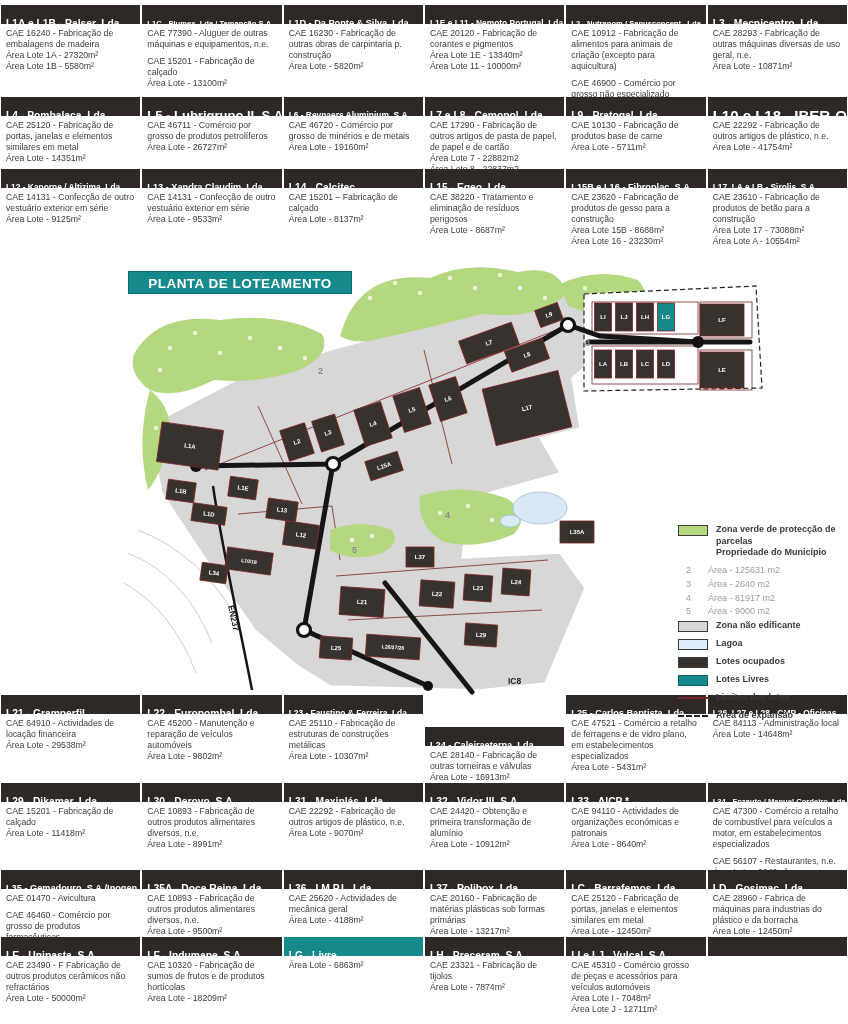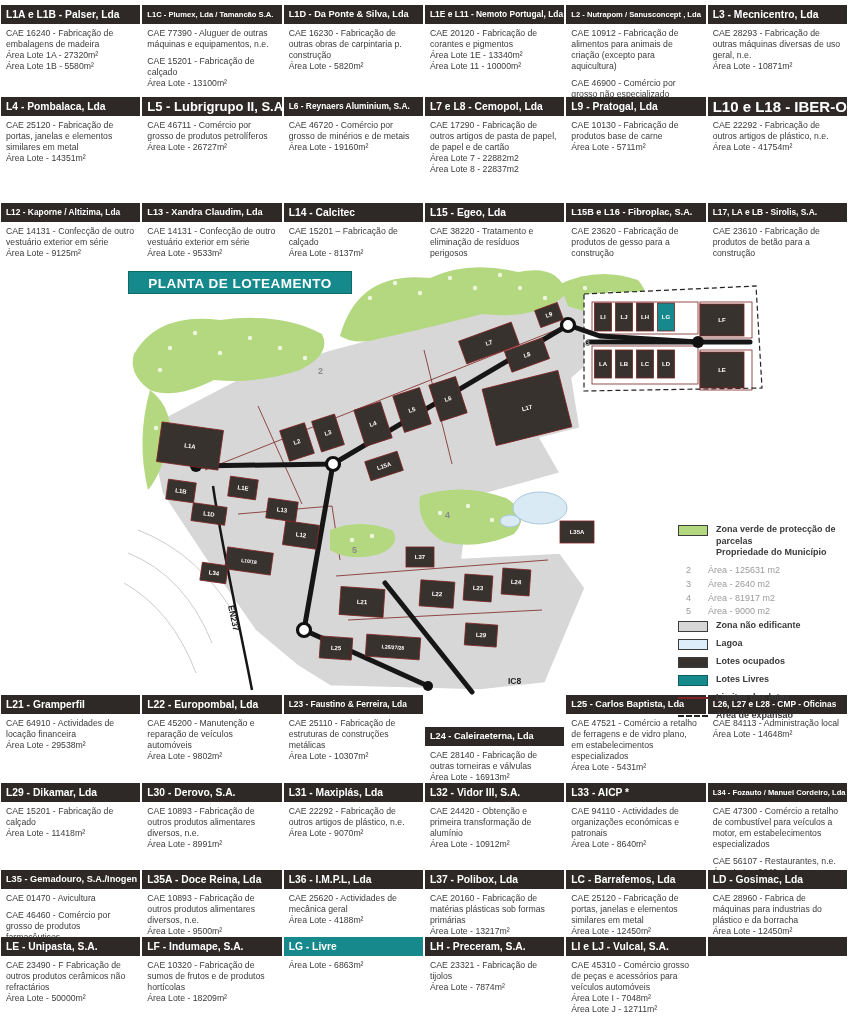--- a/index.html
+++ b/index.html
@@ -1,23 +1,23 @@
 <!DOCTYPE html>
 <html><head>
 <meta charset="utf-8">
 <style>
   *{box-sizing:border-box;margin:0;padding:0}
   html,body{width:848px;height:1024px;background:#fff;font-family:"Liberation Sans",sans-serif;overflow:hidden}
   .cards-row{display:grid;grid-template-columns:repeat(6,1fr);gap:2px;padding:0 1px;overflow:hidden}
-  .r-t1{height:92px}.r-t2{height:106px}.r-t3{height:76px}
+  .r-t1{height:92px}.r-t2{height:72px}.r-t3{height:76px}
   .r-b1{height:88px}.r-b2{height:87px}.r-b3{height:67px}.r-b4{height:84px}
   #top-section{padding-top:5px;height:258px}
   .card{background:#fff;overflow:hidden}
   .card-header{background:#2e2927;color:#fff;font-weight:bold;font-size:10.3px;height:19px;
-    line-height:19px;padding:0 5px;white-space:nowrap;overflow:hidden}
+    line-height:19px;padding:9px 5px;white-space:nowrap;overflow:hidden}
   .card-header.teal{background:#15898c}
   .card-body{padding:4px 5px 0;font-size:8.7px;color:#3b3b3b;line-height:1.27;overflow:hidden}
   .para{margin-bottom:6px}
   #map-section{position:relative;width:848px;height:437px;background:#fff}
   #map-svg{position:absolute;left:0;top:0}
   #map-title{position:absolute;left:128px;top:13px;width:224px;height:23px;background:#15898c;
     color:#fff;font-weight:bold;font-size:13.5px;text-align:center;line-height:23px;letter-spacing:.5px;
     border:1px solid #0d6b6e}
   .contour{fill:none;stroke:#cccccc;stroke-width:1}
   .green{fill:#b3d880}

